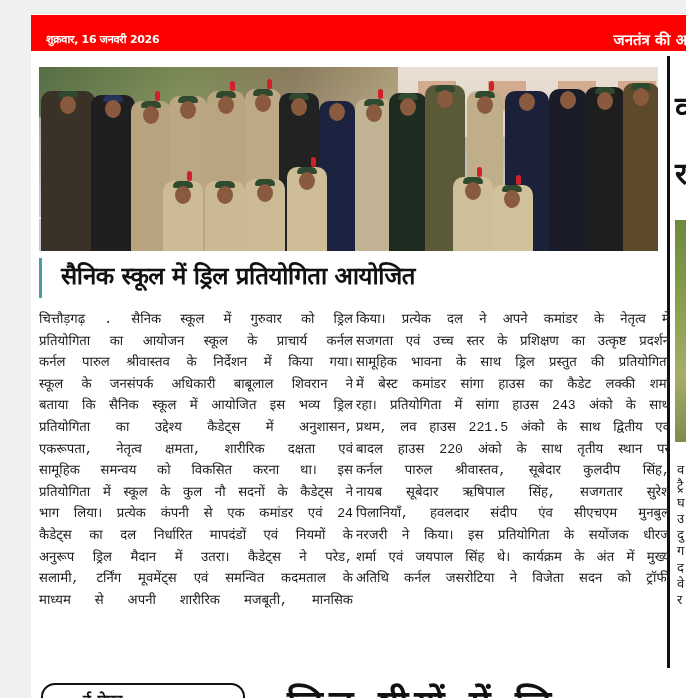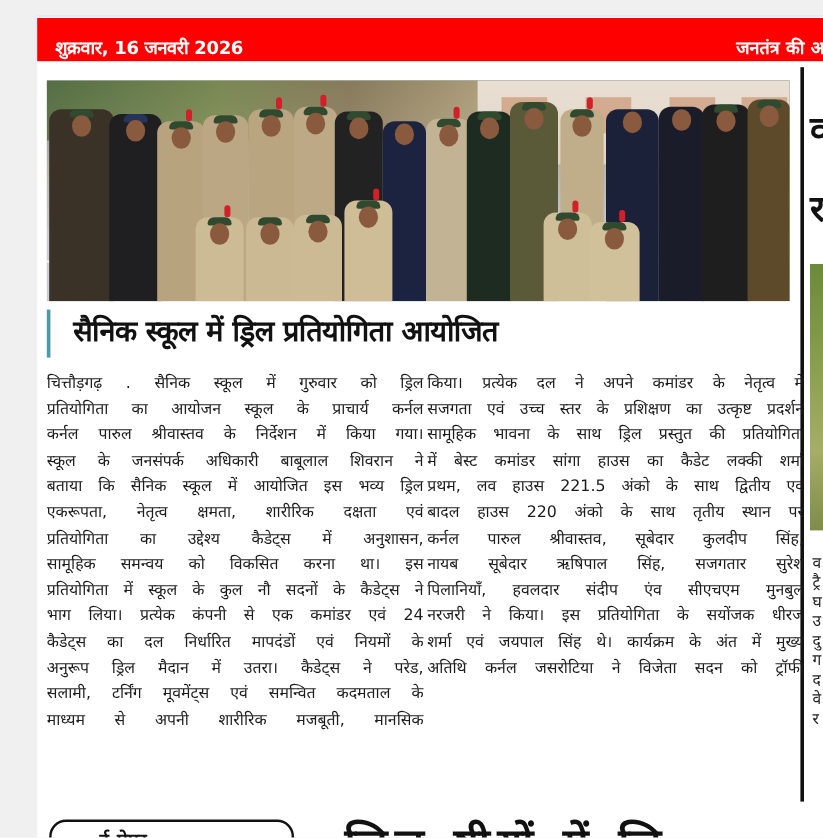--- a/index.html
+++ b/index.html
@@ -13,21 +13,21 @@
       position: absolute; left: 31px; top: 12px; width: 660px; height: 700px;
       background: #ffffff;
     }
     .topline { position:absolute; left:0; top:0; width:100%; height:2px; background:#e8e8e8; }
     .header-bar {
       position: absolute; left: 0; top: 3px; width: 100%; height: 36px;
       background: #ff0000;
     }
     .header-date {
       position: absolute; left: 15px; top: 14px;
-      color: #fff; font-weight: bold; font-size: 15px; line-height: 22px;
+      color: #fff; font-weight: bold; font-size: 11px; line-height: 22px;
       letter-spacing: -0.3px;
     }
     .header-tagline {
       position: absolute; right: 0; top: 14px;
       color: #fff; font-weight: bold; font-size: 15px; line-height: 22px;
       white-space: nowrap;
     }
     .photo {
       position: absolute; left: 8px; top: 55px; width: 619px; height: 184px;
       overflow: hidden;
@@ -61,21 +61,21 @@
     .headline-accent { position:absolute; left:0; top:3px; width:3px; height:40px; background:#4a9aa8; }
     .headline {
       position:absolute; left: 22px; top: 0; font-size: 24px; font-weight: bold; color:#111;
       line-height: 42px; white-space: nowrap; letter-spacing: -0.5px;
     }
     .col {
       position:absolute; top: 297px; width: 314px;
       font-size: 13.2px; line-height: 21.6px; color:#1c1c1c;
       text-align: justify; text-align-last: justify;
     }
-    .col .ln { display:block; white-space: nowrap; overflow: hidden; text-align-last: justify; }
+    .col .ln { display:block; white-space: nowrap; overflow: hidden; text-align-last: justify; font-family: Liberation Mono, monospace; }
     .col .ln.last { text-align-last: left; }
     .col-left { left: 8px; }
     .col-right { left: 325px; }
     .next-section { position:absolute; left: 8px; top: 668px; width: 660px; height: 40px; }
     .next-badge {
       position:absolute; left:2px; top:3px; width:200px; height:40px; border:2.5px solid #111;
       border-radius: 14px; background:#fff;
     }
     .next-badge span { position:absolute; left:40px; top:4px; font-size:16px; font-weight:bold; color:#111; }
     .next-headline { position:absolute; left:248px; top:-2px; font-size:36px; font-weight:bold; color:#111; white-space:nowrap; letter-spacing:6px; }
@@ -223,36 +223,37 @@
     <div class="headline-accent"></div>
     <div class="headline">सैनिक स्कूल में ड्रिल प्रतियोगिता आयोजित</div>
   </div>
 
   <div class="col col-left">
     <span class="ln">चित्तौड़गढ़ . सैनिक स्कूल में गुरुवार को ड्रिल</span>
     <span class="ln">प्रतियोगिता का आयोजन स्कूल के प्राचार्य कर्नल</span>
     <span class="ln">कर्नल पारुल श्रीवास्तव के निर्देशन में किया गया।</span>
     <span class="ln">स्कूल के जनसंपर्क अधिकारी बाबूलाल शिवरान ने</span>
     <span class="ln">बताया कि सैनिक स्कूल में आयोजित इस भव्य ड्रिल</span>
+    <span class="ln">प्रतियोगिता का उद्देश्य कैडेट्स में अनुशासन,</span>
     <span class="ln">एकरूपता, नेतृत्व क्षमता, शारीरिक दक्षता एवं</span>
-    <span class="ln">प्रतियोगिता का उद्देश्य कैडेट्स में अनुशासन,</span>
     <span class="ln">सामूहिक समन्वय को विकसित करना था। इस</span>
     <span class="ln">प्रतियोगिता में स्कूल के कुल नौ सदनों के कैडेट्स ने</span>
     <span class="ln">भाग लिया। प्रत्येक कंपनी से एक कमांडर एवं 24</span>
     <span class="ln">कैडेट्स का दल निर्धारित मापदंडों एवं नियमों के</span>
     <span class="ln">अनुरूप ड्रिल मैदान में उतरा। कैडेट्स ने परेड,</span>
     <span class="ln">सलामी, टर्निंग मूवमेंट्स एवं समन्वित कदमताल के</span>
     <span class="ln">माध्यम से अपनी शारीरिक मजबूती, मानसिक</span>
   </div>
 
   <div class="col col-right">
     <span class="ln">किया। प्रत्येक दल ने अपने कमांडर के नेतृत्व में</span>
     <span class="ln">सजगता एवं उच्च स्तर के प्रशिक्षण का उत्कृष्ट प्रदर्शन</span>
     <span class="ln">सामूहिक भावना के साथ ड्रिल प्रस्तुत की प्रतियोगिता</span>
     <span class="ln">में बेस्ट कमांडर सांगा हाउस का कैडेट लक्की शर्मा</span>
+    <span class="ln">रहा। प्रतियोगिता में सांगा हाउस 243 अंको के साथ</span>
     <span class="ln">प्रथम, लव हाउस 221.5 अंको के साथ द्वितीय एवं</span>
     <span class="ln">बादल हाउस 220 अंको के साथ तृतीय स्थान पर</span>
     <span class="ln">कर्नल पारुल श्रीवास्तव, सूबेदार कुलदीप सिंह,</span>
     <span class="ln">नायब सूबेदार ऋषिपाल सिंह, सजगतार सुरेश</span>
     <span class="ln">पिलानियाँ, हवलदार संदीप एंव सीएचएम मुनबुल</span>
     <span class="ln">नरजरी ने किया। इस प्रतियोगिता के सयोंजक धीरज</span>
     <span class="ln">शर्मा एवं जयपाल सिंह थे। कार्यक्रम के अंत में मुख्य</span>
     <span class="ln">अतिथि कर्नल जसरोटिया ने विजेता सदन को ट्रॉफी</span>
   </div>
 

